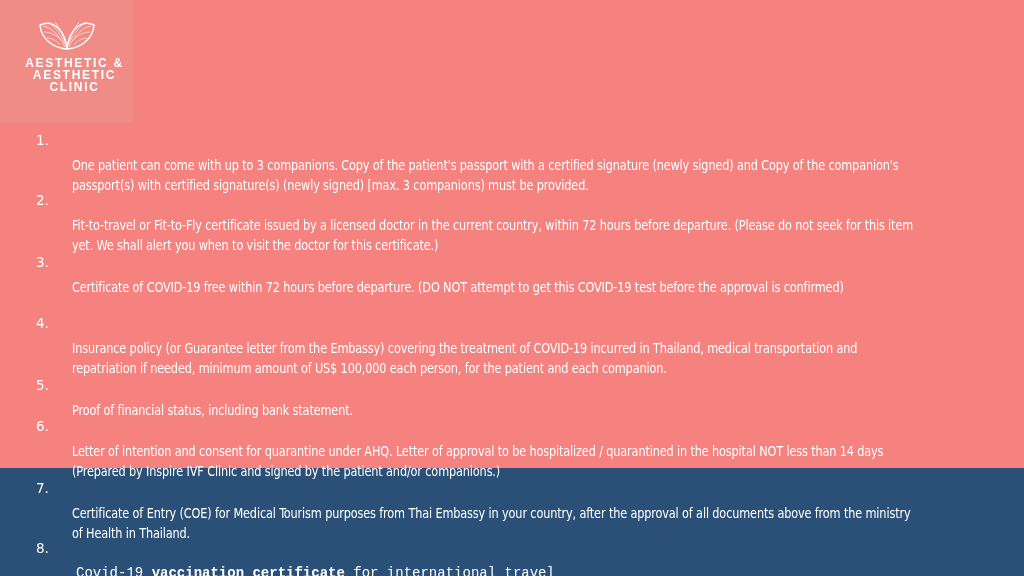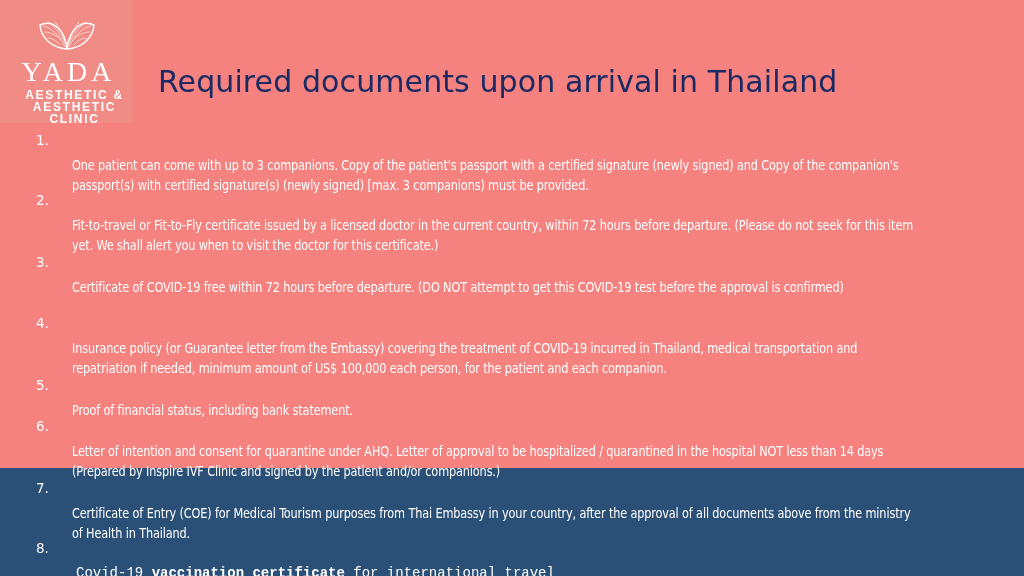--- a/index.html
+++ b/index.html
@@ -168,26 +168,24 @@
         <path d="M21 14 C 25 19, 29 27, 31 33"></path>
         <path d="M57 18 C 49 19, 40 28, 35 39"></path>
         <path d="M52 14 C 46 18, 38 27, 35 36"></path>
         <path d="M45 14 C 41 19, 37 27, 35 33"></path>
         <path d="M10 24 C 17 24, 24 28, 28 33"></path>
         <path d="M13 30 C 18 30, 23 33, 26 37"></path>
         <path d="M56 24 C 49 24, 42 28, 38 33"></path>
         <path d="M53 30 C 48 30, 43 33, 40 37"></path>
       </g>
     </svg>
-    <div class="logo-word">YADA</div>
     <div class="logo-sub1">AESTHETIC &amp;</div>
     <div class="logo-sub2">AESTHETIC CLINIC</div>
   </div>
 
-  <div class="title">Required documents upon arrival in Thailand</div>
 
   <div class="list">
 
     <div class="item item-1">
       <div class="num">1.</div>
       <div class="txt"><span class="inner">One patient can come with up to 3 companions. Copy of the patient's passport with a certified signature (newly signed) and Copy of the companion's passport(s) with certified signature(s)   (newly signed) [max. 3 companions) must be provided.</span></div>
     </div>
 
     <div class="item item-2">
       <div class="num">2.</div>

